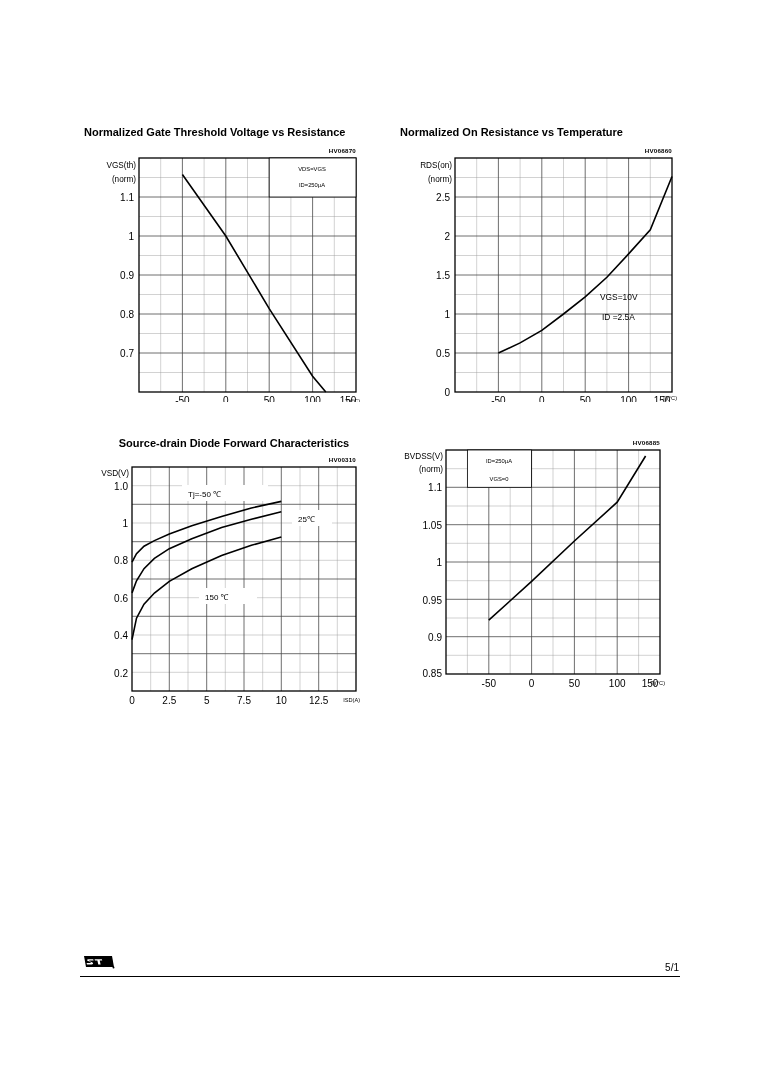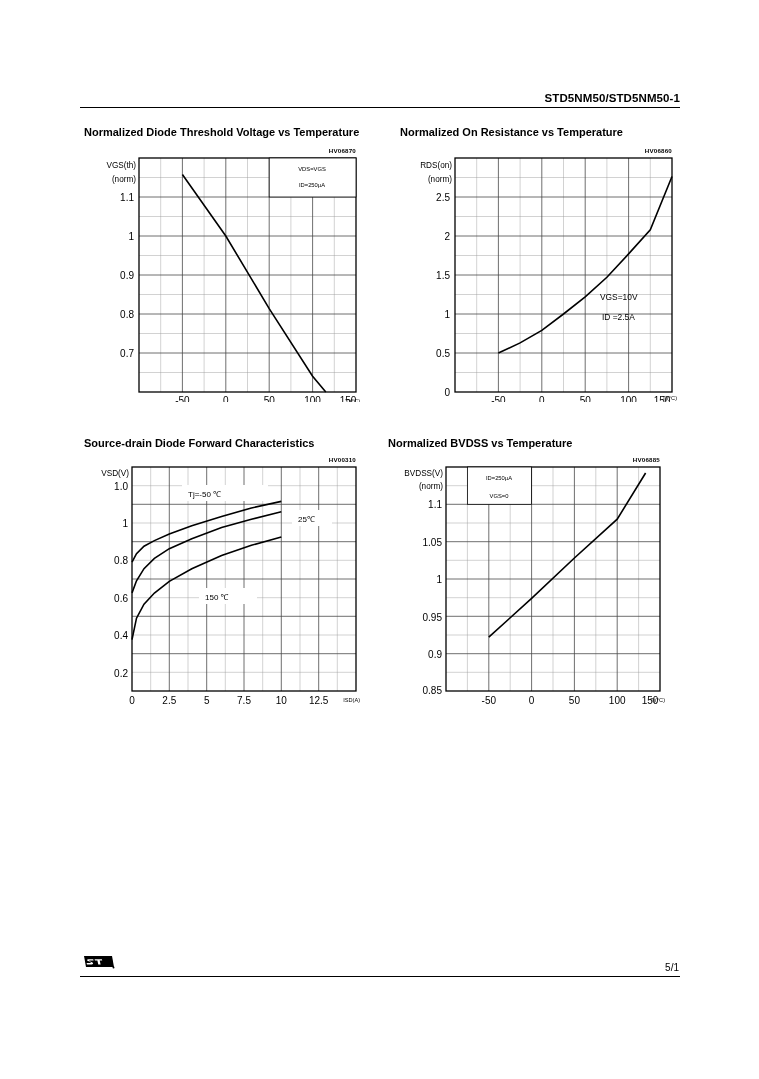--- a/index.html
+++ b/index.html
@@ -53,27 +53,23 @@
   .grid-major{stroke:#4a4a4a;stroke-width:0.8;}
   .frame{stroke:#000;stroke-width:1.3;fill:none;}
   .curve{stroke:#000;stroke-width:1.6;fill:none;}
   .boxline{stroke:#000;stroke-width:0.8;fill:#fff;}
 </style>
 </head>
 <body>
 
 <div class="page">
 
-  <div class="header">
-    <div class="header-title">STD5NM50/STD5NM50-1</div>
-    <div class="header-rule"></div>
-  </div>
 
   <div class="chart-block" style="left:84px;top:125px;">
-    <div class="chart-caption">Normalized Diode Threshold Voltage vs Temperature</div>
+    <div class="chart-caption">Normalized Gate Threshold Voltage vs Resistance</div>
     <div class="chart-figure">
       <svg width="278" height="260" viewBox="0 0 278 260">
         <text class="hvcode" x="272" y="11" text-anchor="end">HV06870</text>
 
         <g>
           <g class="grid-minor">
             <line x1="76.7" y1="16" x2="76.7" y2="250"></line>
             <line x1="120.1" y1="16" x2="120.1" y2="250"></line>
             <line x1="163.5" y1="16" x2="163.5" y2="250"></line>
             <line x1="206.9" y1="16" x2="206.9" y2="250"></line>
@@ -187,21 +183,21 @@
           <text class="ann" x="200" y="158">VGS=10V</text>
           <text class="ann" x="202" y="178">ID =2.5A</text>
         </g>
 
         <polyline class="curve" points="98.4,211 120.1,200.9 141.8,188.4 163.5,172 185.2,154.8 206.9,135.3 228.6,111.9 250.3,87.8 272,34.5"></polyline>
       </svg>
     </div>
   </div>
 
   <div class="chart-block" style="left:84px;top:436px;">
-    <div class="chart-caption" style="width:300px;">Source-drain Diode Forward Characteristics</div>
+    <div class="chart-caption" style="width:300px;text-align:center;">Source-drain Diode Forward Characteristics</div>
     <div class="chart-figure">
       <svg width="278" height="258" viewBox="0 0 278 258">
         <text class="hvcode" x="272" y="9" text-anchor="end">HV00310</text>
 
         <g>
           <g class="grid-minor">
             <line x1="66.7" y1="14" x2="66.7" y2="238"></line>
             <line x1="104.0" y1="14" x2="104.0" y2="238"></line>
             <line x1="141.3" y1="14" x2="141.3" y2="238"></line>
             <line x1="178.7" y1="14" x2="178.7" y2="238"></line>
@@ -259,21 +255,20 @@
           <rect x="208" y="57" width="40" height="16" fill="#fff" stroke="none"></rect>
           <text class="curvelbl" x="214" y="69">25℃</text>
           <rect x="115" y="135" width="58" height="16" fill="#fff" stroke="none"></rect>
           <text class="curvelbl" x="121" y="147">150 ℃</text>
         </g>
       </svg>
     </div>
   </div>
 
   <div class="chart-block" style="left:388px;top:436px;">
-    <div class="chart-caption">Normalized BVDSS vs Temperature</div>
     <div class="chart-figure">
       <svg width="278" height="258" viewBox="0 0 278 258">
         <text class="hvcode" x="272" y="9" text-anchor="end">HV06885</text>
 
         <g>
           <g class="grid-minor">
             <line x1="79.4" y1="14" x2="79.4" y2="238"></line>
             <line x1="122.2" y1="14" x2="122.2" y2="238"></line>
             <line x1="165.0" y1="14" x2="165.0" y2="238"></line>
             <line x1="207.8" y1="14" x2="207.8" y2="238"></line>

